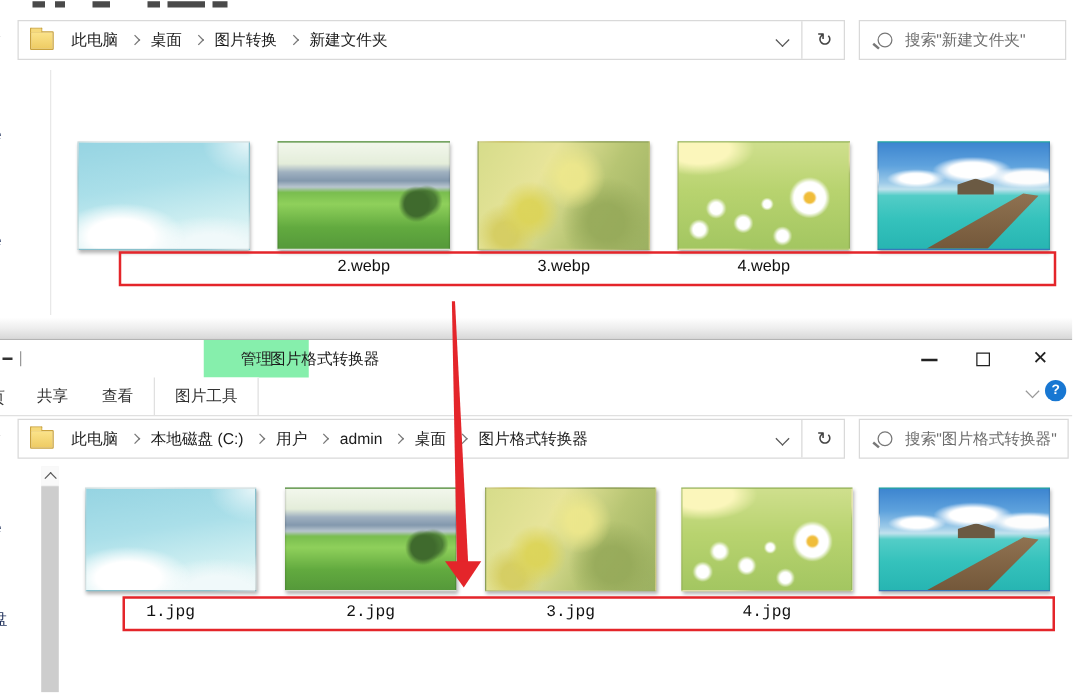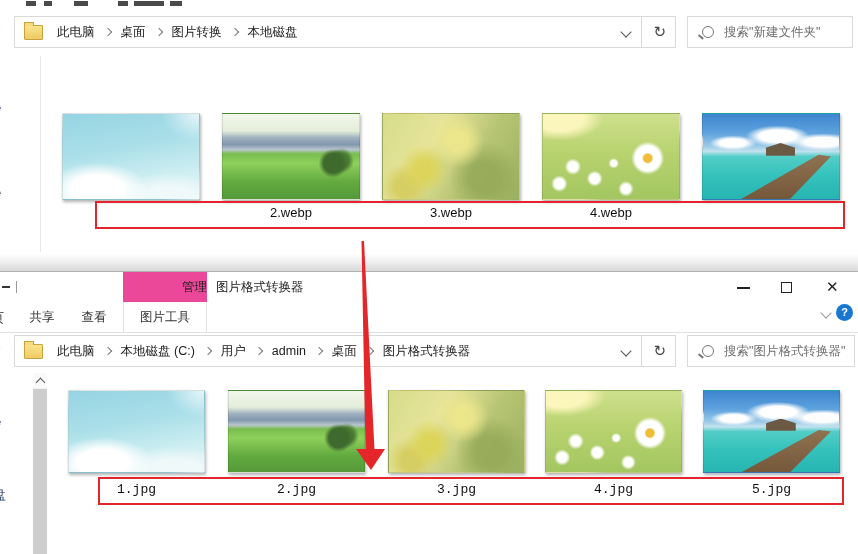--- a/index.html
+++ b/index.html
@@ -76,21 +76,21 @@
     clip-path:polygon(28% 100%,64% 100%,94% 50%,85% 48%);}
 
   
   .red-rect{position:absolute;border:2px solid #e4252a;box-sizing:border-box;pointer-events:none;z-index:40;}
   #arrow-svg{position:absolute;left:0;top:0;z-index:50;pointer-events:none;}
 
   
   .band{position:absolute;left:0;width:858px;height:18px;
         background:linear-gradient(180deg,#ffffff 0%,#ececec 55%,#d8d8d8 100%);
         border-bottom:1px solid #b3b3b3;box-sizing:border-box;}
-  .ytab{position:absolute;background:#ec4899;color:#222;text-align:right;line-height:30px;}
+  .ytab{position:absolute;background:#86efac;color:#222;text-align:center;line-height:30px;margin-left:40px;}
   .tabrow-border{position:absolute;left:0;width:858px;height:1px;background:#e0e0e0;}
   .ribbon-tab{position:absolute;text-align:center;line-height:30px;color:#333;}
   .tool-tab{border-left:1px solid #e0e0e0;border-right:1px solid #e0e0e0;background:#fff;box-sizing:border-box;}
   .winbtn{position:absolute;cursor:pointer;}
   .min-bar{width:13px;height:2px;background:#222;}
   .max-sq{width:11px;height:11px;border:1.5px solid #222;box-sizing:border-box;}
   .close-x{font-size:15px;color:#222;line-height:1;}
   .help-circle{position:absolute;width:17px;height:17px;border-radius:50%;background:#1877d2;color:#fff;
                font-size:11px;font-weight:bold;text-align:center;line-height:17px;}
   .chev-collapse{position:absolute;width:7px;height:7px;border-right:1.5px solid #999;
@@ -125,21 +125,21 @@
 
     <div class="addr-box" style="top:16px">
       <span class="folder-icon"></span>
       <div class="crumbs">
         <span class="crumb">此电脑</span>
         <span class="sep"></span>
         <span class="crumb">桌面</span>
         <span class="sep"></span>
         <span class="crumb">图片转换</span>
         <span class="sep"></span>
-        <span class="crumb">本地磁盘</span>
+        <span class="crumb">新建文件夹</span>
       </div>
       <span class="chev-down abs" style="right:45px;top:11px"></span>
       <span class="vdiv" style="right:33px"></span>
       <span class="refresh abs" style="right:9px;top:8px">↻</span>
     </div>
 
     <div class="search-box" style="top:16px">
       <span class="mag"></span>
       <span>搜索"新建文件夹"</span>
     </div>
@@ -242,21 +242,20 @@
     <div class="file row-bot" style="left:388px;top:390px;width:137px">
       <div class="thumb img-flowers"></div>
       <div class="flabel">3.jpg</div>
     </div>
     <div class="file row-bot" style="left:545px;top:390px;width:137px">
       <div class="thumb img-daisies"></div>
       <div class="flabel">4.jpg</div>
     </div>
     <div class="file row-bot" style="left:703px;top:390px;width:137px">
       <div class="thumb img-pier"></div>
-      <div class="flabel">5.jpg</div>
     </div>
 
     <div class="red-rect" style="left:98px;top:477px;width:746px;height:28px"></div>
   </div>
 
   <svg id="arrow-svg" width="858" height="554">
     <polygon points="361.5,241 364,241 374.5,450 365.5,450" fill="#e4252a"></polygon>
     <polygon points="356,449 385,449 371,470" fill="#e4252a"></polygon>
   </svg>
 

